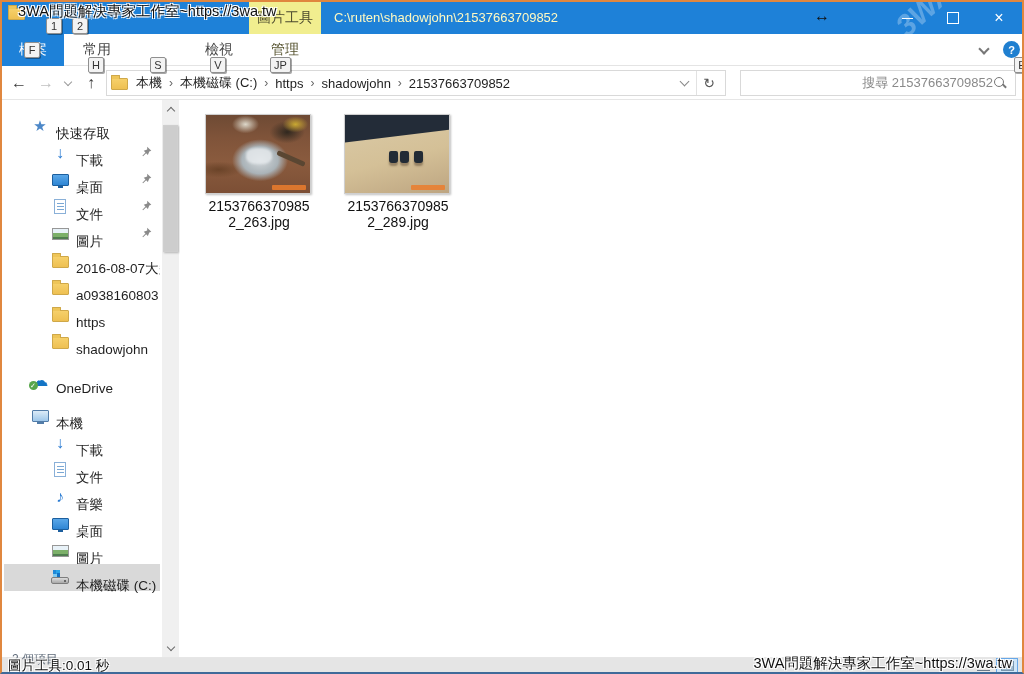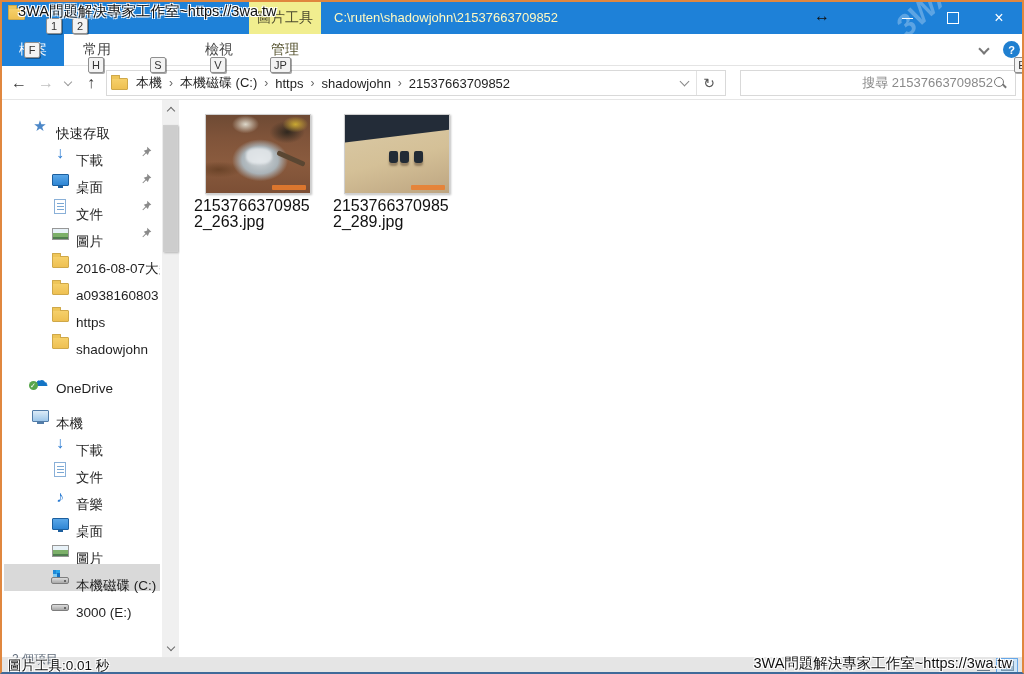--- a/index.html
+++ b/index.html
@@ -107,21 +107,21 @@
   .sscroll .arr i { width:6px; height:6px; border-right:1.5px solid #6a6a6a; border-bottom:1.5px solid #6a6a6a; display:block; }
   .sscroll .arr.up { top:0; } .sscroll .arr.up i { transform:rotate(-135deg); margin-top:4px; }
   .sscroll .arr.down { bottom:0; } .sscroll .arr.down i { transform:rotate(45deg); margin-bottom:4px; }
   .sscroll .thumb { position:absolute; left:1px; top:25px; width:15px; height:127px; background:#cdcdcd; }
 
   
   .content { position:absolute; left:178px; top:98px; width:842px; height:557px; background:#fff; }
   .tile { position:absolute; top:14px; width:108px; }
   .tile.f0 { left:25px; } .tile.f1 { left:164px; }
   .thumb { width:106px; height:80px; border:1px solid #cfcfcf; box-shadow:1px 1px 2px rgba(0,0,0,.25); position:relative; overflow:hidden; }
-  .fname { margin-top:4px; text-align:left; font-size:16px; line-height:16px; color:#111; width:130px; margin-left:-11px; }
+  .fname { margin-top:4px; text-align:center; font-size:14px; line-height:16px; color:#111; width:130px; margin-left:-11px; }
   
   .art1 { width:100%; height:100%; position:relative;
     background:
       radial-gradient(ellipse 40px 30px at 52% 58%, #d4d9dc 0%, #aab3b8 45%, rgba(120,110,95,0) 70%),
       radial-gradient(ellipse 18px 12px at 38% 12%, #ddd8ca 0%, rgba(200,190,170,0) 75%),
       radial-gradient(ellipse 16px 10px at 86% 12%, #c9a832 0%, rgba(160,120,40,0) 80%),
       radial-gradient(ellipse 22px 14px at 78% 22%, #30281f 0%, rgba(50,40,30,0) 80%),
       radial-gradient(ellipse 30px 10px at 12% 70%, #6a4328 0%, rgba(90,60,40,0) 80%),
       linear-gradient(180deg,#6e4a34 0%,#80543a 30%,#8a5b3e 60%,#7c4f35 100%); }
   .art1 .shine { position:absolute; left:38%; top:42%; width:26px; height:16px; background:#e7ebee; border-radius:40%; filter:blur(1px); opacity:.8; }
@@ -338,26 +338,20 @@
           <span class="ic-pic"></span>
         </span>
       <span class="lbl">圖片</span>
     </div>
     <div class="si lvl1 selected">
       <span class="icw">
           <span class="ic-drive win"></span>
         </span>
       <span class="lbl">本機磁碟 (C:)</span>
     </div>
-    <div class="si lvl1">
-      <span class="icw">
-          <span class="ic-drive"></span>
-        </span>
-      <span class="lbl">3000 (E:)</span>
-    </div>
   </div>
 
   <div class="sscroll">
     <span class="arr up">
         <i></i>
       </span>
     <span class="thumb"></span>
     <span class="arr down">
         <i></i>
       </span>

